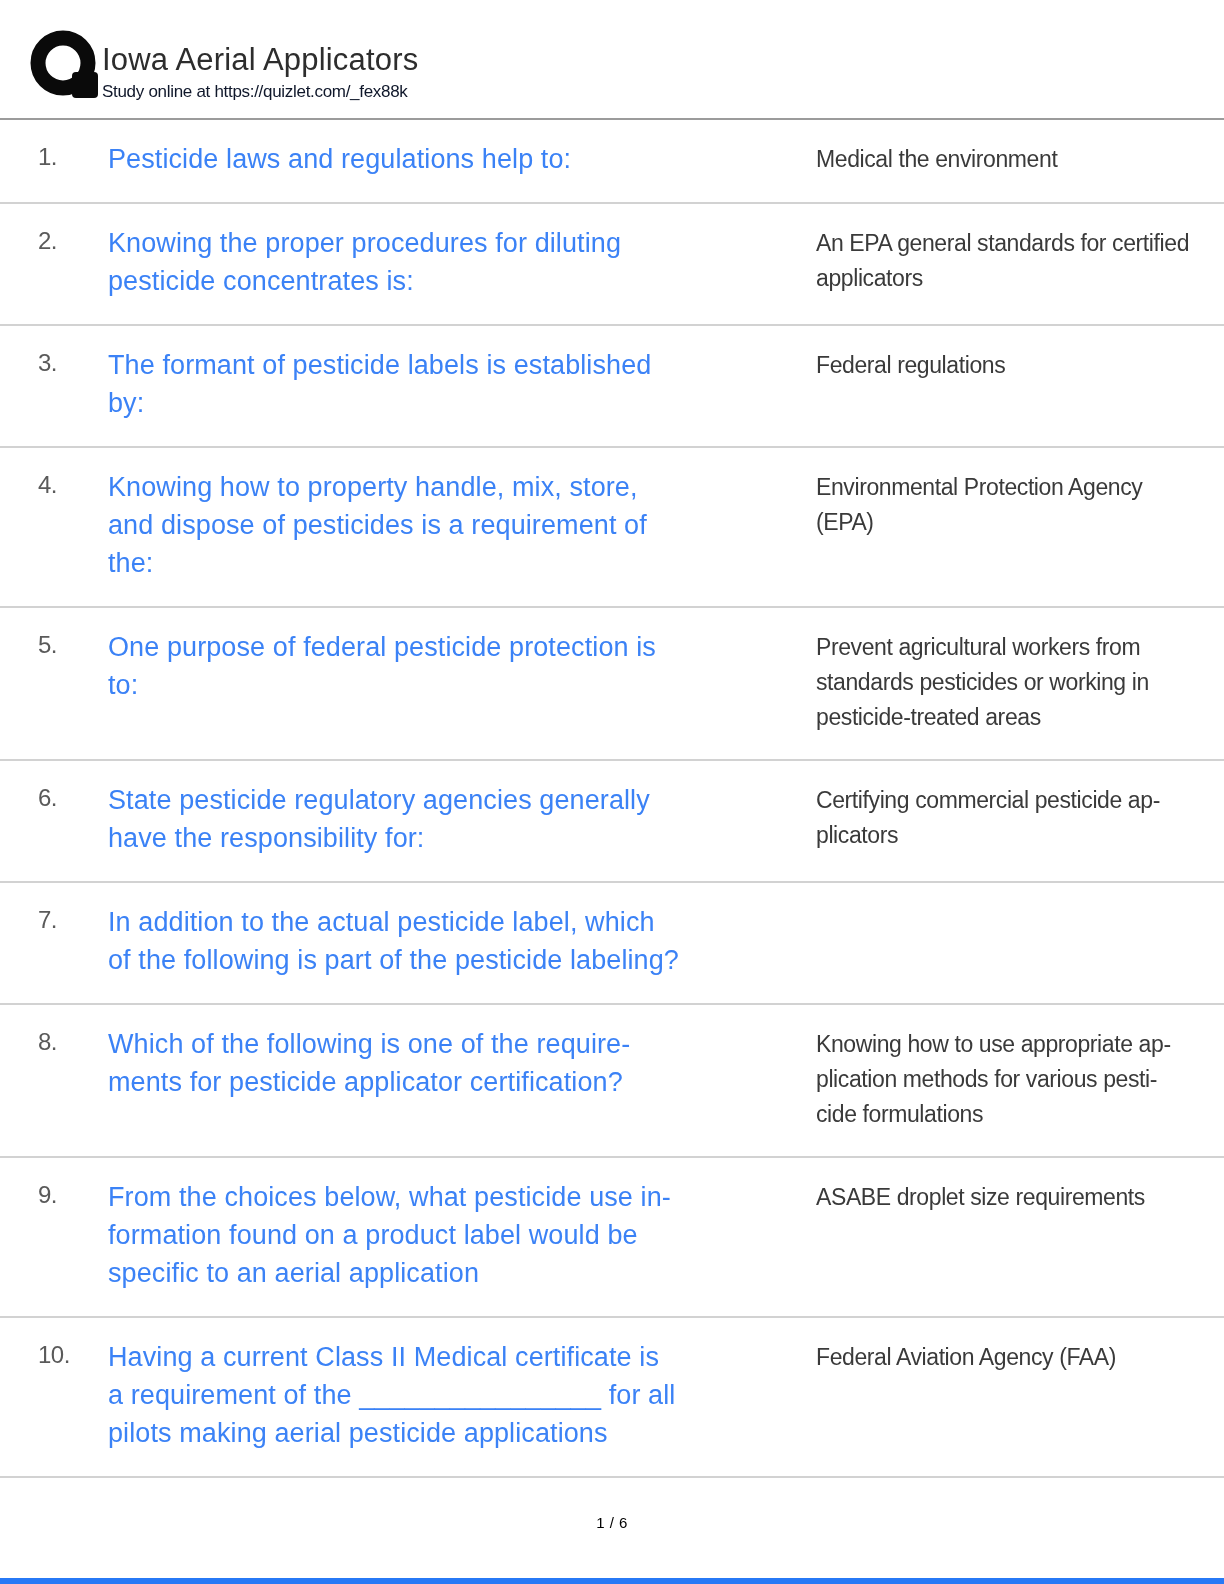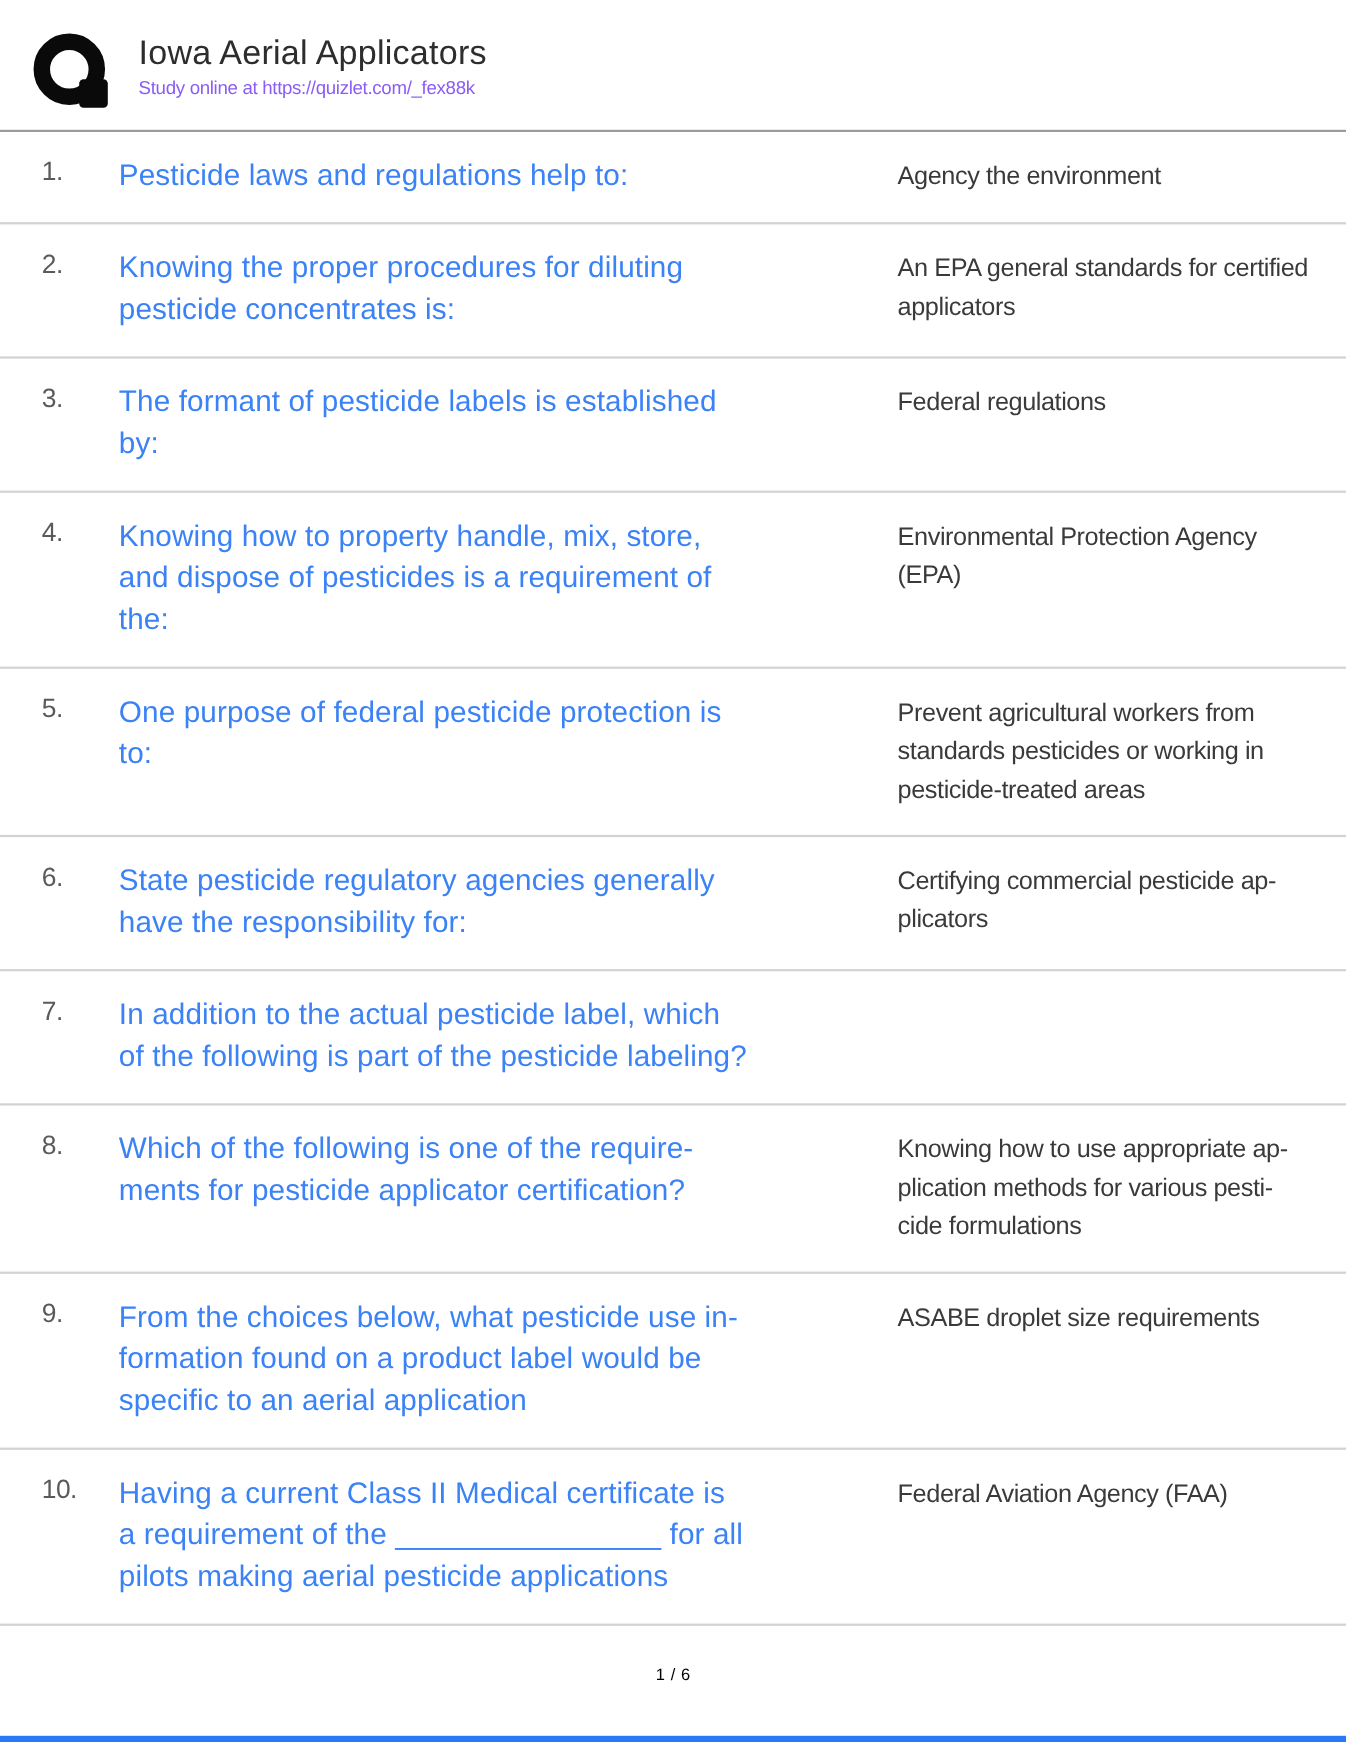--- a/index.html
+++ b/index.html
@@ -11,41 +11,40 @@
     width: 1224px;
     height: 1584px;
     margin: 0 auto;
     background: #ffffff;
     overflow: hidden;
   }
 
   
   .header {
     display: flex;
-    align-items: flex-start;
-    gap: 24px;
+    align-items: flex-end;
     padding: 30px 30px 16px 30px;
     border-bottom: 2px solid #9b9b9b;
   }
   .logo {
     width: 72px;
     height: 72px;
     flex: 0 0 auto;
   }
   .logo svg { width: 100%; height: 100%; display: block; }
   .header-text { display: flex; flex-direction: column; gap: 4px; }
   .title {
     font-size: 31px;
     font-weight: 400;
     color: #2d2d2d;
     letter-spacing: 0.2px;
   }
   .subtitle {
     font-size: 17px;
-    color: #8b5cf6;
+    color: #0f172a;
     letter-spacing: -0.3px;
   }
 
   
   .card-list { width: 100%; }
   .row {
     display: grid;
     grid-template-columns: 62px 700px 1fr;
     column-gap: 8px;
     padding: 20px 30px 24px 38px;
@@ -111,21 +110,21 @@
       <div class="title">Iowa Aerial Applicators</div>
       <div class="subtitle">Study online at https://quizlet.com/_fex88k</div>
     </div>
   </div>
 
   <div class="card-list">
 
     <div class="row">
       <div class="num">1.</div>
       <div class="q">Pesticide laws and regulations help to:</div>
-      <div class="a">Agency the environment</div>
+      <div class="a">Medical the environment</div>
     </div>
 
     <div class="row">
       <div class="num">2.</div>
       <div class="q">Knowing the proper procedures for diluting
 pesticide concentrates is:</div>
       <div class="a">An EPA general standards for certified
 applicators</div>
     </div>
 

